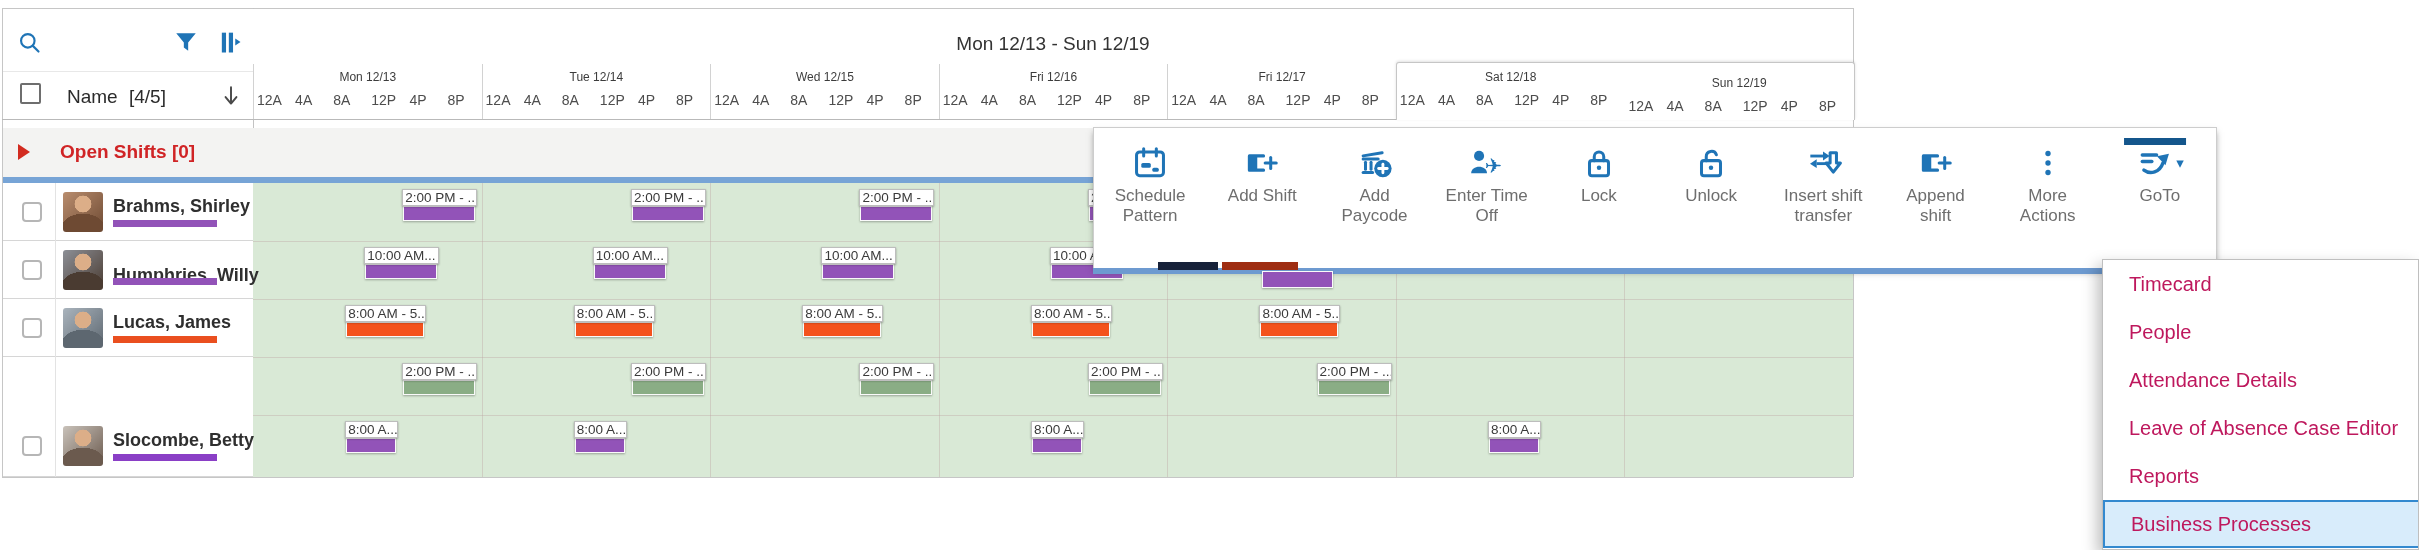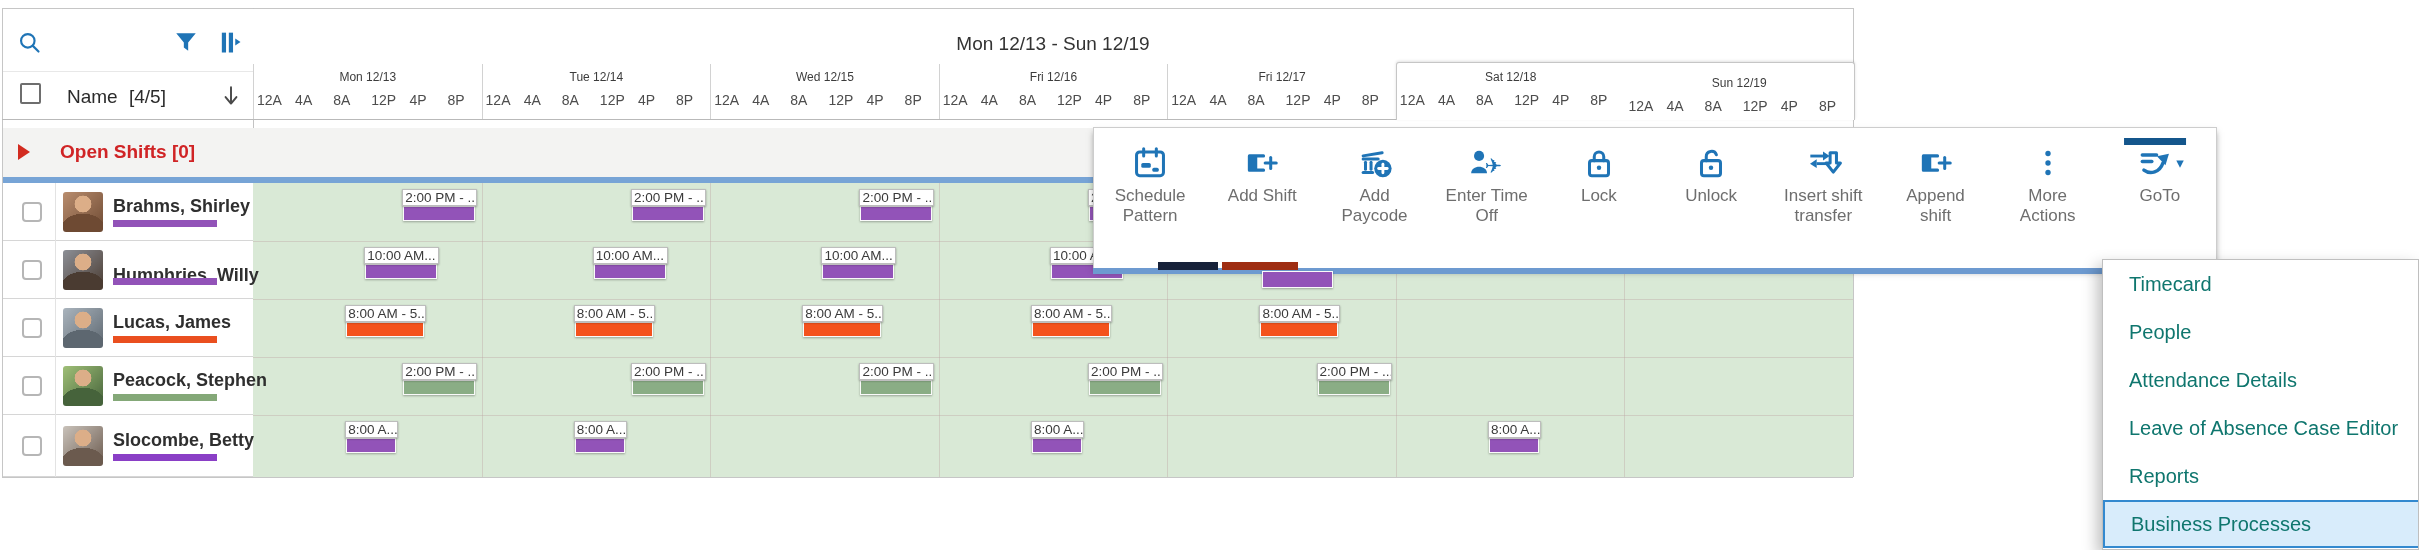--- a/index.html
+++ b/index.html
@@ -34,21 +34,21 @@
   .toolbar{background:#fff;border:1px solid #cdcdcd;border-bottom:none;box-shadow:0 4px 6px -1px rgba(40,40,40,0.5);
            display:flex;align-items:stretch;z-index:30;}
   .titem{flex:1 1 0;position:relative;display:flex;flex-direction:column;align-items:center;padding-top:16px;cursor:pointer;}
   .tlabel{font-size:17px;color:#6e6e6e;line-height:20px;text-align:center;margin-top:4px;}
   .tactive{position:absolute;top:10px;left:50%;transform:translateX(-58%);width:62px;height:7px;background:#14568c;}
   .ticonrow{display:flex;align-items:center;height:38px;}
   .tcaret{font-size:15px;color:#1f74b6;margin-left:2px;}
   .bluestrip{background:#6d9ad0;z-index:31;}
   .frag{position:absolute;z-index:40;}
   .menu{background:#fff;border:1px solid #bfbfbf;box-shadow:-5px 6px 14px rgba(0,0,0,0.25);z-index:50;box-sizing:border-box;}
-  .mitem{height:48px;display:flex;align-items:center;padding-left:26px;font-size:20px;color:#0f766e;
+  .mitem{height:48px;display:flex;align-items:center;padding-left:26px;font-size:20px;color:#be185d;
          box-sizing:border-box;cursor:pointer;background:#fff;}
   .mitem.sel{background:#d8ecfb;border:2px solid #3389cf;border-right:none;}
   svg{display:block;}
 </style>
 </head>
 <body>
 
 <div id="app">
 
   <div class="line" style="left:2px;top:8px;width:1851px;height:1px;"></div>
@@ -159,26 +159,20 @@
         <div class="ckbox abs" style="left: 19px; top: 19px;"></div>
         <div class="avatar abs" style="left: 60px; top: 9px; background: radial-gradient(circle at 50% 30%, rgb(220, 174, 136) 0px, rgb(220, 174, 136) 24%, rgba(0, 0, 0, 0) 25%), radial-gradient(55% 38% at 50% 92%, rgb(74, 59, 49) 0px, rgb(74, 59, 49) 99%, rgba(0, 0, 0, 0) 100%), linear-gradient(135deg, rgb(140, 143, 150), rgb(74, 59, 49));"></div>
         <div class="ename abs" style="left: 110px; top: 13px; margin-top: 11px;">Humphries, Willy</div>
         <div class="eunder abs" style="left: 110px; top: 37px; width: 104px; background: rgb(146, 83, 184);"></div>
       </div>
       <div class="leftcell abs" style="left: 0px; top: 116px; width: 250px; height: 58px;">
         <div class="ckbox abs" style="left: 19px; top: 19px;"></div>
         <div class="avatar abs" style="left: 60px; top: 9px; background: radial-gradient(circle at 50% 30%, rgb(220, 174, 136) 0px, rgb(220, 174, 136) 24%, rgba(0, 0, 0, 0) 25%), radial-gradient(55% 38% at 50% 92%, rgb(93, 103, 112) 0px, rgb(93, 103, 112) 99%, rgba(0, 0, 0, 0) 100%), linear-gradient(135deg, rgb(170, 180, 189), rgb(93, 103, 112));"></div>
         <div class="ename abs" style="left: 110px; top: 13px;">Lucas, James</div>
         <div class="eunder abs" style="left: 110px; top: 37px; width: 104px; background: rgb(234, 79, 31);"></div>
-      </div>
-      <div class="leftcell abs" style="left: 0px; top: 174px; width: 250px; height: 58px;">
-        <div class="ckbox abs" style="left: 19px; top: 19px;"></div>
-        <div class="avatar abs" style="left: 60px; top: 9px; background: radial-gradient(circle at 50% 30%, rgb(220, 174, 136) 0px, rgb(220, 174, 136) 24%, rgba(0, 0, 0, 0) 25%), radial-gradient(55% 38% at 50% 92%, rgb(70, 99, 59) 0px, rgb(70, 99, 59) 99%, rgba(0, 0, 0, 0) 100%), linear-gradient(135deg, rgb(159, 191, 119), rgb(70, 99, 59));"></div>
-        <div class="ename abs" style="left: 110px; top: 13px;">Peacock, Stephen</div>
-        <div class="eunder abs" style="left: 110px; top: 37px; width: 104px; background: rgb(132, 168, 120);"></div>
       </div>
       <div class="leftcell abs" style="left: 0px; top: 232px; width: 250px; height: 62px;">
         <div class="ckbox abs" style="left: 19px; top: 21px;"></div>
         <div class="avatar abs" style="left: 60px; top: 11px; background: radial-gradient(circle at 50% 30%, rgb(220, 174, 136) 0px, rgb(220, 174, 136) 24%, rgba(0, 0, 0, 0) 25%), radial-gradient(55% 38% at 50% 92%, rgb(107, 90, 78) 0px, rgb(107, 90, 78) 99%, rgba(0, 0, 0, 0) 100%), linear-gradient(135deg, rgb(201, 194, 186), rgb(107, 90, 78));"></div>
         <div class="ename abs" style="left: 110px; top: 15px;">Slocombe, Betty</div>
         <div class="eunder abs" style="left: 110px; top: 39px; width: 104px; background: rgb(138, 63, 198);"></div>
       </div>
     </div>
   <div class="line" style="left:55px;top:183px;width:1px;height:294px;background:#e3e3e3;"></div>
   <div id="blocks-layer" class="abs" style="left:16px;top:0;width:2419px;height:550px;pointer-events:none;">

